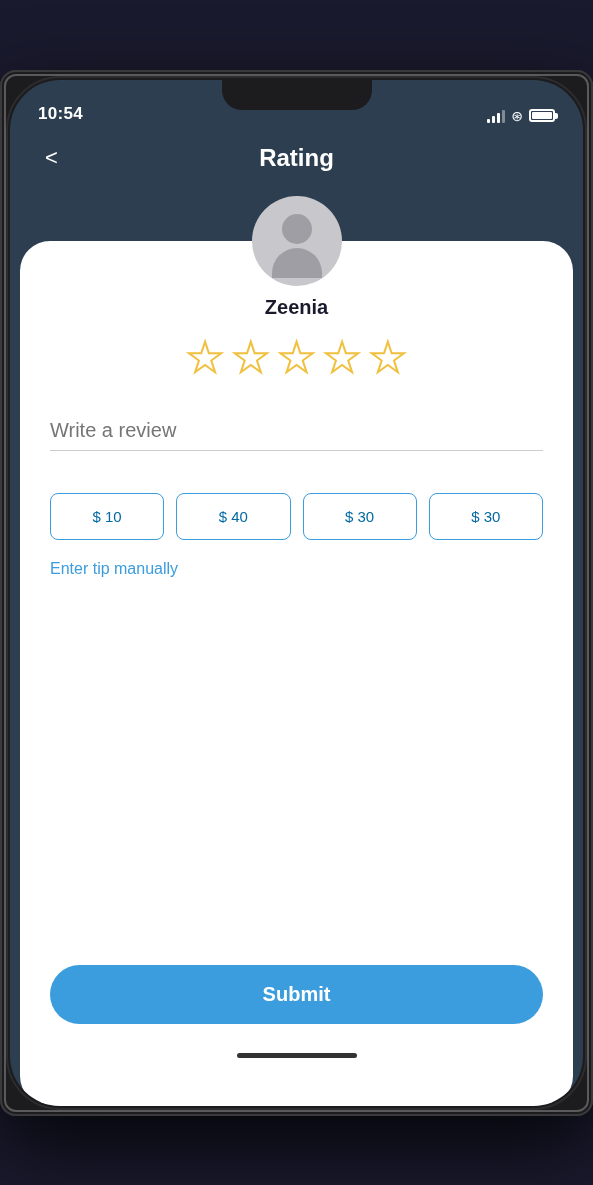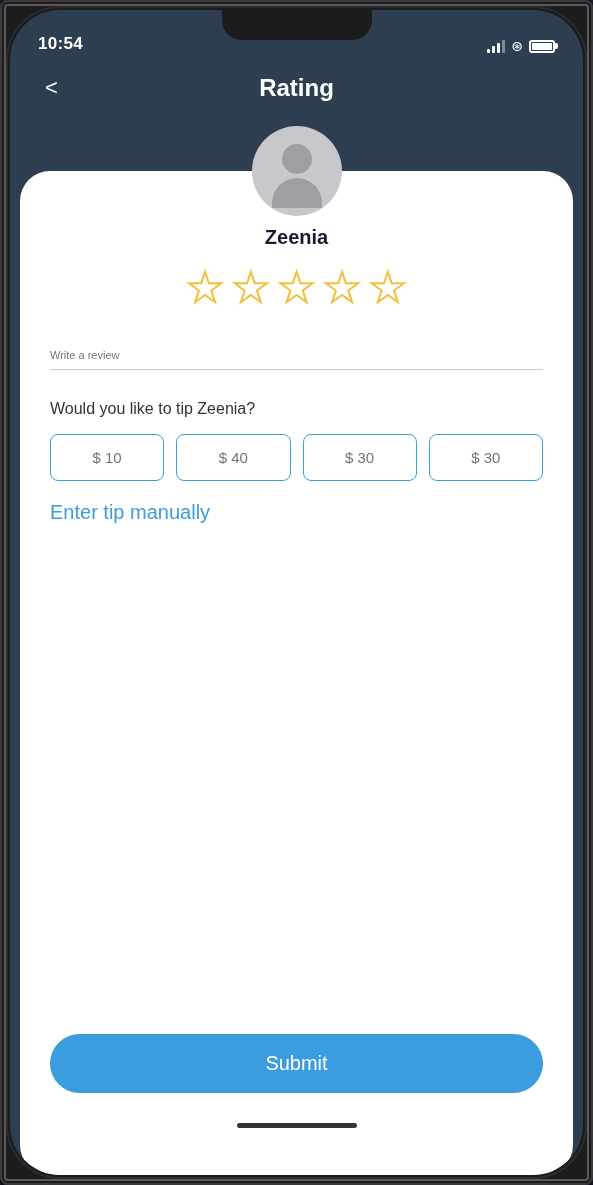--- a/index.html
+++ b/index.html
@@ -8,23 +8,23 @@
       background: #1a1a2e;
       display: flex;
       justify-content: center;
       align-items: center;
       min-height: 100vh;
       font-family: -apple-system, BlinkMacSystemFont, 'Segoe UI', sans-serif;
     }
 
     .phone-frame {
       width: 593px;
-      height: 1185px;
+      height: 1046px;
       background: #1c1c1e;
-      border-radius: 8px;
+      border-radius: 16px;
       position: relative;
       box-shadow:
         inset 0 0 0 2px #3a3a3c,
         inset 0 0 0 4px #1c1c1e,
         inset 0 0 0 6px #5a5a5c,
         0 30px 80px rgba(0,0,0,0.8);
       overflow: hidden;
       display: flex;
       flex-direction: column;
     }
@@ -261,21 +261,21 @@
     
     .review-input-section {
       margin-bottom: 28px;
     }
 
     .review-input {
       width: 100%;
       border: none;
       border-bottom: 1px solid #ccc;
       outline: none;
-      font-size: 11px;
+      font-size: 20px;
       color: #404040;
       padding: 8px 0;
       background: transparent;
       font-family: inherit;
     }
 
     
     .tip-section {
       margin-bottom: 20px;
     }
@@ -289,32 +289,33 @@
     .tip-options {
       display: flex;
       gap: 12px;
       margin-bottom: 20px;
     }
 
     .tip-button {
       flex: 1;
       border: 1.5px solid #3b9ddd;
       background: white;
-      color: #737373;
+      color: #0369a1;
       font-size: 15px;
       font-weight: 500;
       padding: 14px 0;
       border-radius: 8px;
       cursor: pointer;
       text-align: center;
+      margin-top: 12px;
     }
 
     .enter-tip-manually {
       color: #3b9ddd;
-      font-size: 20px;
+      font-size: 16px;
       font-weight: 500;
       cursor: pointer;
       text-decoration: none;
       display: inline-block;
     }
 
     
     .spacer {
       flex: 1;
     }
@@ -324,21 +325,21 @@
       padding: 20px 0 10px;
     }
 
     .submit-button {
       width: 100%;
       background: #3b9ddd;
       color: white;
       border: none;
       border-radius: 30px;
       font-size: 20px;
-      font-weight: 400;
+      font-weight: 700;
       padding: 18px;
       cursor: pointer;
       font-family: inherit;
     }
 
     
     .home-indicator {
       height: 40px;
       display: flex;
       align-items: center;
@@ -402,21 +403,20 @@
           <span class="star">★</span>
           <span class="star">★</span>
         </div>
       </div>
 
       <div class="review-input-section">
         <input class="review-input" type="text" placeholder="Write a review" style="">
       </div>
 
       <div class="tip-section">
-        <div class="tip-question">Would you like to tip Zeenia?</div>
         <div class="tip-options">
           <button class="tip-button">$ 10</button>
           <button class="tip-button">$ 40</button>
           <button class="tip-button">$ 30</button>
           <button class="tip-button">$ 30</button>
         </div>
         <a class="enter-tip-manually">Enter tip manually</a>
       </div>
 
       <div class="spacer"></div>

